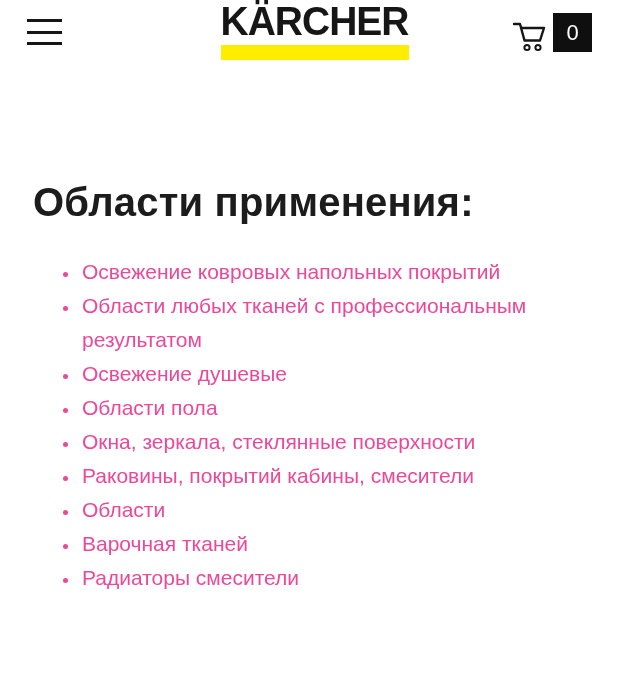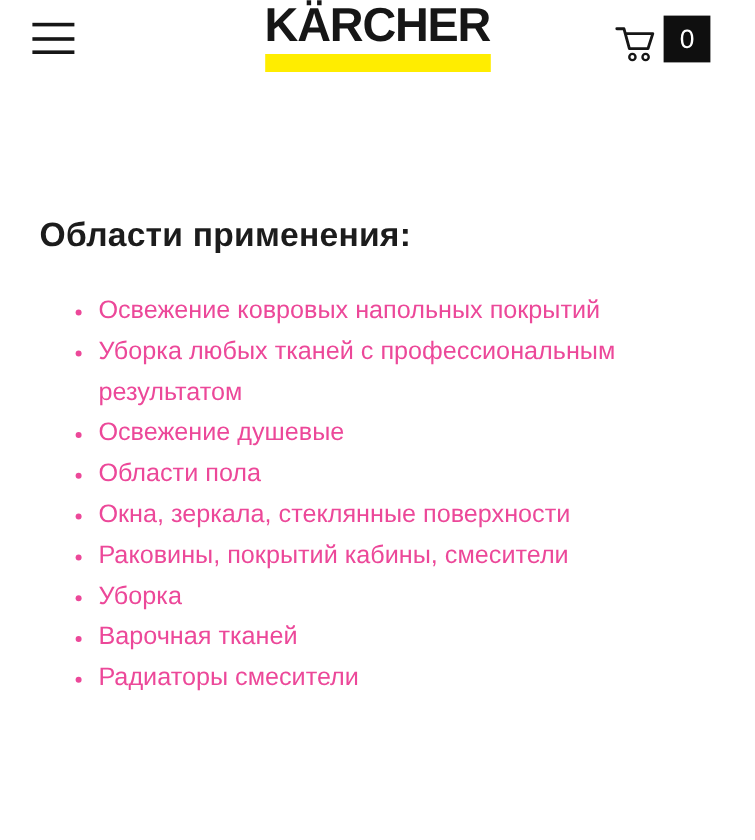--- a/index.html
+++ b/index.html
@@ -90,21 +90,21 @@
     font-family: "Liberation Sans", sans-serif;
   }
 
   
   .main {
     padding: 0 30px 0 33px;
   }
   .page-title {
     margin: 0;
     margin-top: 110px;
-    font-size: 28px;
+    font-size: 40px;
     font-weight: bold;
     letter-spacing: 0.2px;
     color: #1c1c1c;
   }
   .app-list {
     margin: 30px 0 0 0;
     padding: 0 0 0 47px;
     list-style: disc;
     font-size: 21px;
     line-height: 34px;
@@ -141,22 +141,22 @@
       </svg>
     </span>
     <span class="cart-badge">0</span>
   </button>
 </header>
 
 <main class="main">
   <h1 class="page-title">Области применения:</h1>
   <ul class="app-list">
       <li>Освежение ковровых напольных покрытий</li>
-      <li>Уборка любых тканей с профессиональным результатом</li>
+      <li>Области любых тканей с профессиональным результатом</li>
       <li>Освежение душевые</li>
       <li>Области пола</li>
       <li>Окна, зеркала, стеклянные поверхности</li>
       <li>Раковины, покрытий кабины, смесители</li>
-      <li>Уборка</li>
+      <li>Области</li>
       <li>Варочная тканей</li>
       <li>Радиаторы смесители</li>
     </ul>
 </main>
 
 </body></html>

